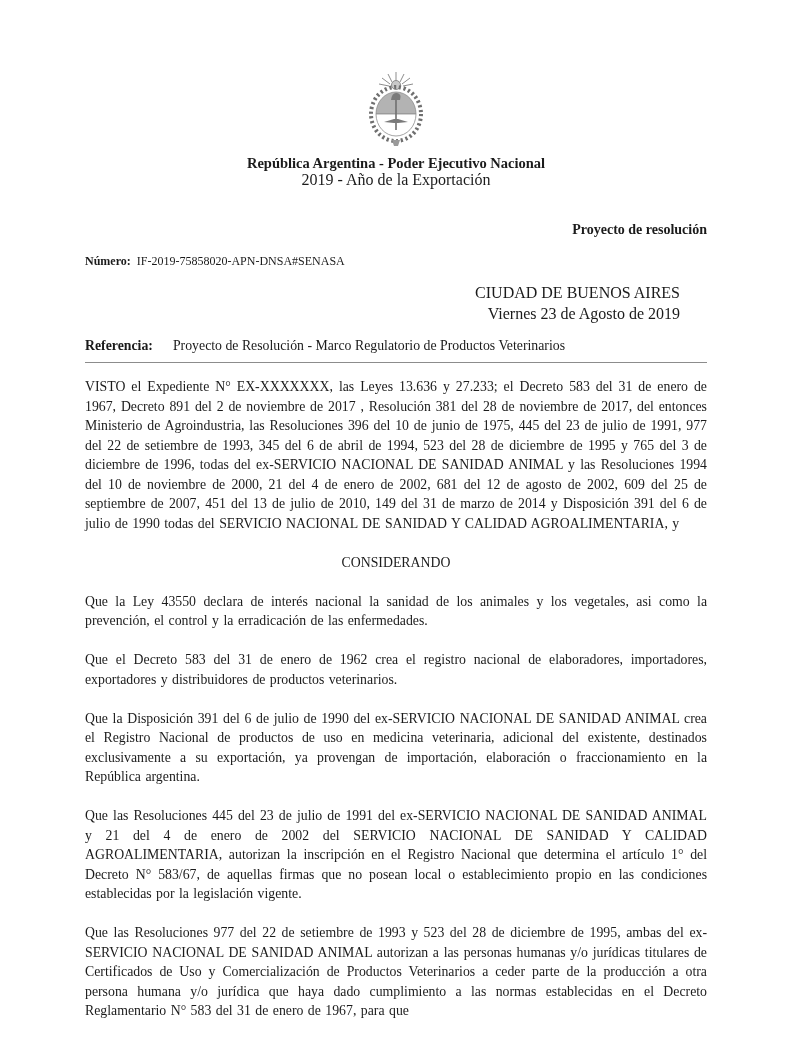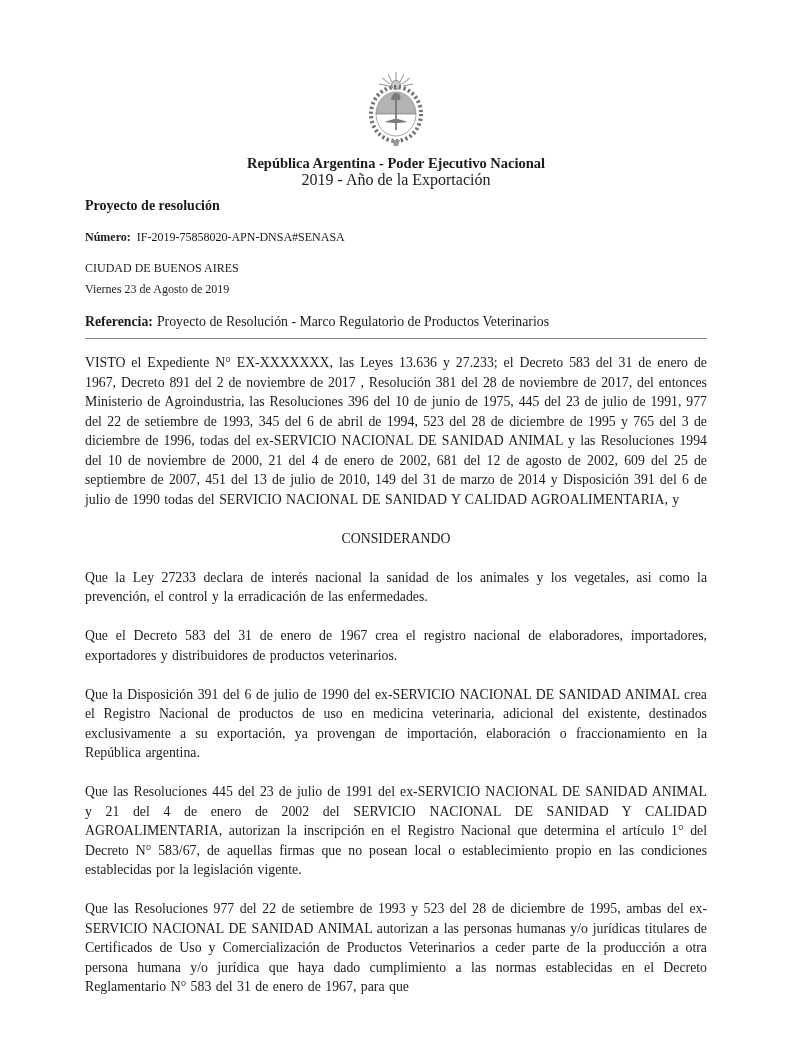--- a/index.html
+++ b/index.html
@@ -26,45 +26,45 @@
     font-weight:bold;
     font-size:14.5px;
     line-height:16px;
   }
   .hdr-subtitle{
     text-align:center;
     font-size:16px;
     line-height:17px;
   }
   .doc-type{
-    margin-top:10px;
-    text-align:left;
+    margin-top:34px;
+    text-align:right;
     font-weight:bold;
     font-size:14px;
     line-height:16px;
   }
   .numero-row{
     margin-top:14px;
     font-size:12px;
     line-height:18px;
   }
   .numero-row .lbl{font-weight:bold;margin-right:6px;}
   .city-block{
     margin-top:12px;
-    text-align:left;
+    text-align:right;
     padding-right:27px;
-    font-size:12px;
+    font-size:16px;
     line-height:21px;
   }
   .referencia-row{
     margin-top:13px;
     font-size:13.8px;
     line-height:18px;
   }
-  .referencia-row .lbl{font-weight:bold;margin-right:4px;}
+  .referencia-row .lbl{font-weight:bold;margin-right:20px;}
   .divider{
     border:none;
     border-top:1px solid #8c8c8c;
     margin:7px 0 0 0;
   }
   .doc-body{
     margin-top:14px;
     font-size:13.8px;
     line-height:19.5px;
   }
@@ -126,20 +126,20 @@
   </div>
 
   <div class="referencia-row">
     <span class="lbl">Referencia:</span><span>Proyecto de Resolución - Marco Regulatorio de Productos Veterinarios</span>
   </div>
   <hr class="divider">
 
   <div class="doc-body">
     <p>VISTO el Expediente N° EX-XXXXXXX, las Leyes 13.636 y 27.233; el Decreto 583 del 31 de enero de 1967, Decreto 891 del 2 de noviembre de 2017 , Resolución 381 del 28 de noviembre de 2017, del entonces Ministerio de Agroindustria, las Resoluciones 396 del 10 de junio de 1975, 445 del 23 de julio de 1991, 977 del 22 de setiembre de 1993, 345 del 6 de abril de 1994, 523 del 28 de diciembre de 1995 y 765 del 3 de diciembre de 1996, todas del ex-SERVICIO NACIONAL DE SANIDAD ANIMAL y las Resoluciones 1994 del 10 de noviembre de 2000, 21 del 4 de enero de 2002, 681 del 12 de agosto de 2002, 609 del 25 de septiembre de 2007, 451 del 13 de julio de 2010, 149 del 31 de marzo de 2014 y Disposición 391 del 6 de julio de 1990 todas del SERVICIO NACIONAL DE SANIDAD Y CALIDAD AGROALIMENTARIA, y</p>
     <p class="plain">CONSIDERANDO</p>
-    <p>Que la Ley 27233 declara de interés nacional la sanidad de los animales y los vegetales, asi como la prevención, el control y la erradicación de las enfermedades.</p>
-    <p>Que el Decreto 583 del 31 de enero de 1967 crea el registro nacional de elaboradores, importadores, exportadores y distribuidores de productos veterinarios.</p>
+    <p>Que la Ley 43550 declara de interés nacional la sanidad de los animales y los vegetales, asi como la prevención, el control y la erradicación de las enfermedades.</p>
+    <p>Que el Decreto 583 del 31 de enero de 1962 crea el registro nacional de elaboradores, importadores, exportadores y distribuidores de productos veterinarios.</p>
     <p>Que la Disposición 391 del 6 de julio de 1990 del ex-SERVICIO NACIONAL DE SANIDAD ANIMAL crea el Registro Nacional de productos de uso en medicina veterinaria, adicional del existente, destinados exclusivamente a su exportación, ya provengan de importación, elaboración o fraccionamiento en la República argentina.</p>
     <p>Que las Resoluciones 445 del 23 de julio de 1991 del ex-SERVICIO NACIONAL DE SANIDAD ANIMAL y 21 del 4 de enero de 2002 del SERVICIO NACIONAL DE SANIDAD Y CALIDAD AGROALIMENTARIA, autorizan la inscripción en el Registro Nacional que determina el artículo 1° del Decreto N° 583/67, de aquellas firmas que no posean local o establecimiento propio en las condiciones establecidas por la legislación vigente.</p>
     <p>Que las Resoluciones 977 del 22 de setiembre de 1993 y 523 del 28 de diciembre de 1995, ambas del ex-SERVICIO NACIONAL DE SANIDAD ANIMAL autorizan a las personas humanas y/o jurídicas titulares de Certificados de Uso y Comercialización de Productos Veterinarios a ceder parte de la producción a otra persona humana y/o jurídica que haya dado cumplimiento a las normas establecidas en el Decreto Reglamentario N° 583 del 31 de enero de 1967, para que</p>
   </div>
 
 </div>
 
 </body></html>

